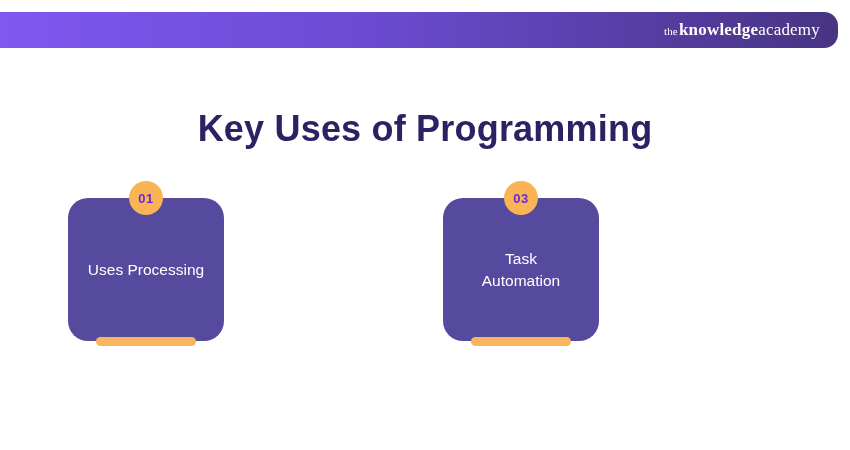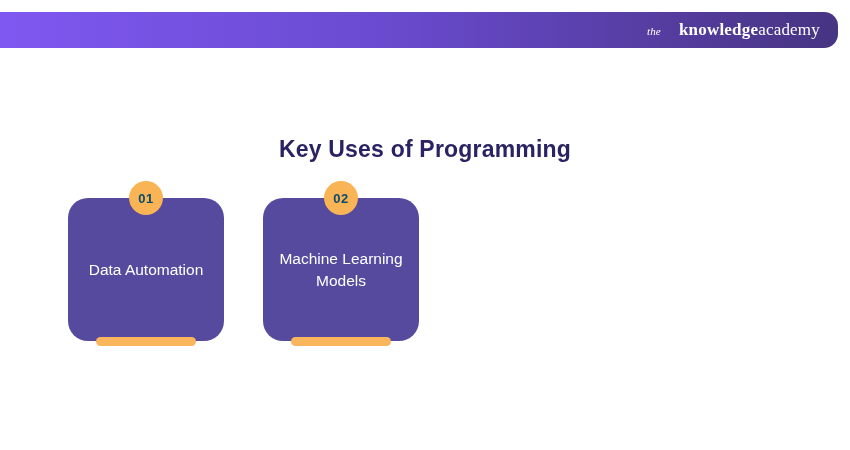--- a/index.html
+++ b/index.html
@@ -28,39 +28,37 @@
     box-sizing: border-box;
   }
   .brand-logo {
     color: #ffffff;
     font-family: "Liberation Serif", serif;
     font-size: 17px;
     white-space: nowrap;
     letter-spacing: 0.2px;
   }
   .brand-logo .logo-the {
-    font-style: italic;
     font-size: 11px;
-    margin-right: 18px;
+    margin-right: 1px;
   }
   .brand-logo .logo-knowledge { font-weight: 700; }
   .brand-logo .logo-academy { font-weight: 400; }
 
   
   .page-title {
     position: absolute;
     top: 108px;
     left: 0;
     width: 850px;
     text-align: center;
-    font-size: 23px;
+    font-size: 36px;
     font-weight: 700;
     color: #2B2263;
     letter-spacing: 0.2px;
-    margin-top: 28px;
   }
 
   
   .card {
     position: absolute;
     top: 198px;
     width: 156px;
     height: 143px;
     background: #564A9E;
     border-radius: 20px;
@@ -72,21 +70,21 @@
 
   .number-badge {
     position: absolute;
     top: -17px;
     left: 50%;
     transform: translateX(-50%);
     width: 34px;
     height: 34px;
     border-radius: 50%;
     background: #F8B455;
-    color: #0c4a6e;
+    color: #6d28d9;
     font-size: 13px;
     font-weight: 700;
     display: flex;
     align-items: center;
     justify-content: center;
     letter-spacing: 0.5px;
   }
 
   .card-label {
     position: absolute;
@@ -122,26 +120,26 @@
   <div class="header-bar">
     <div class="brand-logo">
       <span class="logo-the">the</span><span class="logo-knowledge">knowledge</span><span class="logo-academy">academy</span>
     </div>
   </div>
 
   <div class="page-title">Key Uses of Programming</div>
 
   <div class="card card-1">
     <div class="number-badge">01</div>
-    <div class="card-label">Data Automation</div>
+    <div class="card-label">Uses Processing</div>
     <div class="card-underline"></div>
   </div>
 
-  <div class="card card-2">
-    <div class="number-badge">02</div>
-    <div class="card-label">Machine Learning
-Models</div>
+
+  <div class="card card-3">
+    <div class="number-badge">03</div>
+    <div class="card-label">Task
+Automation</div>
     <div class="card-underline"></div>
   </div>
-
 
 
 </div>
 
 </body></html>

